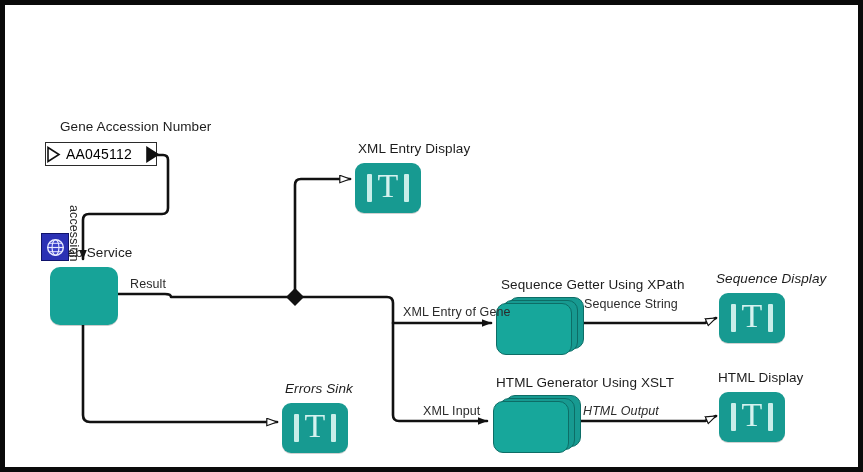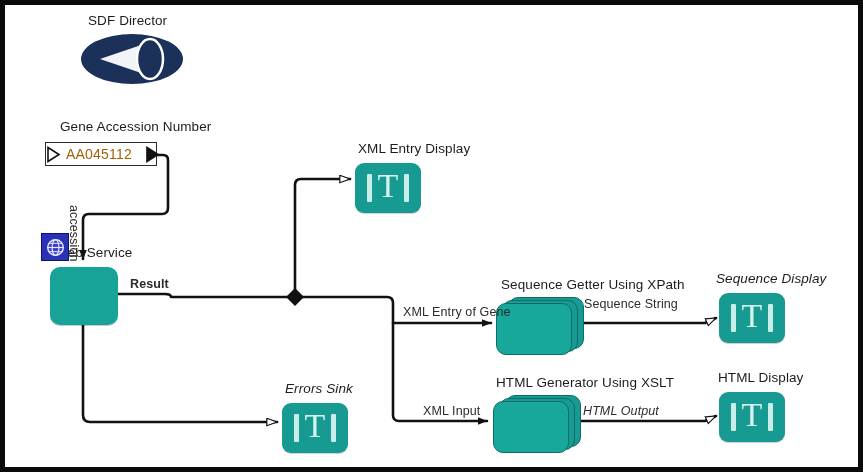--- a/index.html
+++ b/index.html
@@ -107,21 +107,21 @@
   
   .param-box {
     position: absolute;
     background: #ffffff;
     border: 1px solid #2b2b2b;
     box-sizing: border-box;
     display: flex;
     align-items: center;
     padding-left: 20px;
     font-size: 14px;
-    color: #a16207;
+    color: #000000;
     letter-spacing: .2px;
   }
 
   
   .director {
     position: absolute;
   }
 
   
   .port-label {
@@ -170,28 +170,20 @@
         <path d="M78,320 L78,410 Q78,417 85,417 L272,417" marker-end="url(#arrow-hollow)"></path>
 
         <path d="M569,318 L700,318 L711,313" marker-end="url(#arrow-hollow)"></path>
 
         <path d="M566,416 L700,416 L711,411" marker-end="url(#arrow-hollow)"></path>
       </g>
 
       <path d="M290,283 L299,292 L290,301 L281,292 z" fill="#111111"></path>
     </svg>
 
-    <div class="node director" style="left:75px; top:28px;">
-      <div class="node-title" style="left:8px; top:-20px;">SDF Director</div>
-      <svg width="104" height="52">
-        <ellipse cx="52" cy="26" rx="51" ry="25" fill="#1b3159"></ellipse>
-        <path d="M20,26 L70,9 L70,43 z" fill="#f2f4f8"></path>
-        <ellipse cx="70" cy="26" rx="13" ry="20" fill="#1b3159" stroke="#ffffff" stroke-width="2.5"></ellipse>
-      </svg>
-    </div>
 
     <div class="node" style="left:40px; top:137px;">
       <div class="node-title" style="left:15px; top:-23px;">Gene Accession Number</div>
       <div class="param-box" style="left:0; top:0; width:112px; height:24px;">AA045112</div>
       <svg style="position:absolute; left:1px; top:4px;" width="16" height="17">
         <path d="M2,1.5 L13,8.5 L2,15.5 z" fill="#ffffff" stroke="#111111" stroke-width="1.6"></path>
       </svg>
       <svg style="position:absolute; left:100px; top:4px;" width="16" height="17">
         <path d="M2,1.5 L13,8.5 L2,15.5 z" fill="#111111" stroke="#111111" stroke-width="1.6"></path>
       </svg>
@@ -204,21 +196,21 @@
         <svg width="19" height="19" viewBox="0 0 20 20">
           <circle cx="10" cy="10" r="8.2" fill="#3a40c8" stroke="#e8eaff" stroke-width="1.5"></circle>
           <ellipse cx="10" cy="10" rx="3.6" ry="8.2" fill="none" stroke="#e8eaff" stroke-width="1.2"></ellipse>
           <line x1="1.8" y1="10" x2="18.2" y2="10" stroke="#e8eaff" stroke-width="1.2"></line>
           <line x1="3.4" y1="5.6" x2="16.6" y2="5.6" stroke="#e8eaff" stroke-width="1"></line>
           <line x1="3.4" y1="14.4" x2="16.6" y2="14.4" stroke="#e8eaff" stroke-width="1"></line>
         </svg>
       </div>
     </div>
     <div class="port-label vertical" style="left:76px; top:200px;">accession</div>
-    <div class="port-label" style="left:125px; top:272px;font-weight:bold;">Result</div>
+    <div class="port-label" style="left:125px; top:272px;">Result</div>
 
     <div class="node" style="left:350px; top:158px;">
       <div class="node-title" style="left:3px; top:-22px;">XML Entry Display</div>
       <div class="display-box" style="left:0; top:0; width:66px; height:50px;">
         <span class="bar"></span>
         <span class="tee">T</span>
         <span class="bar"></span>
       </div>
     </div>
 

